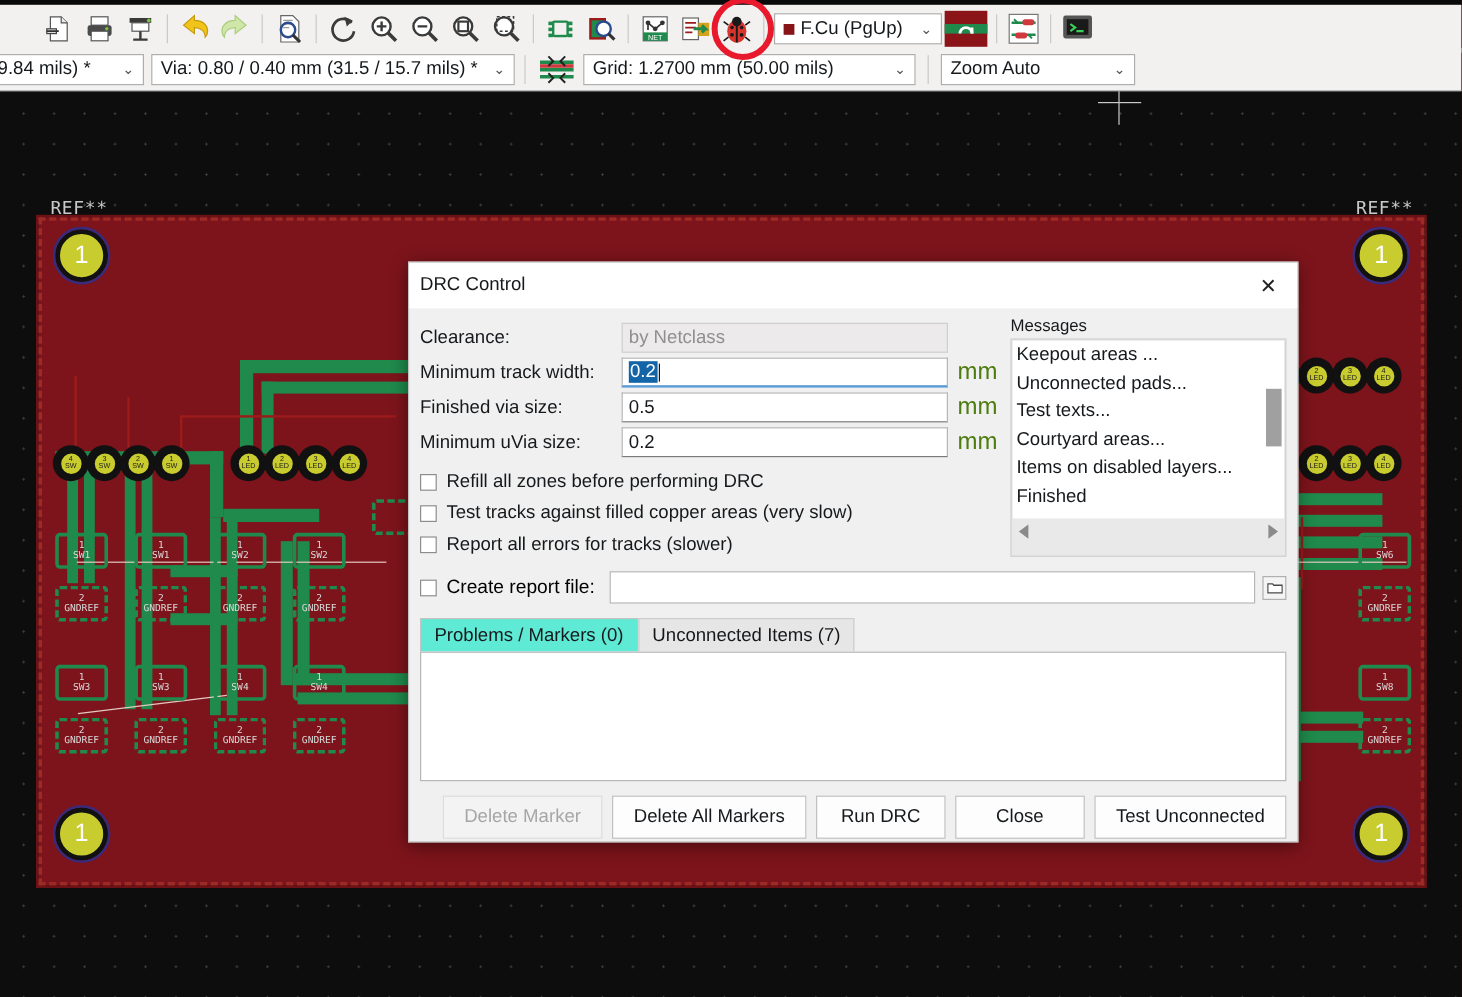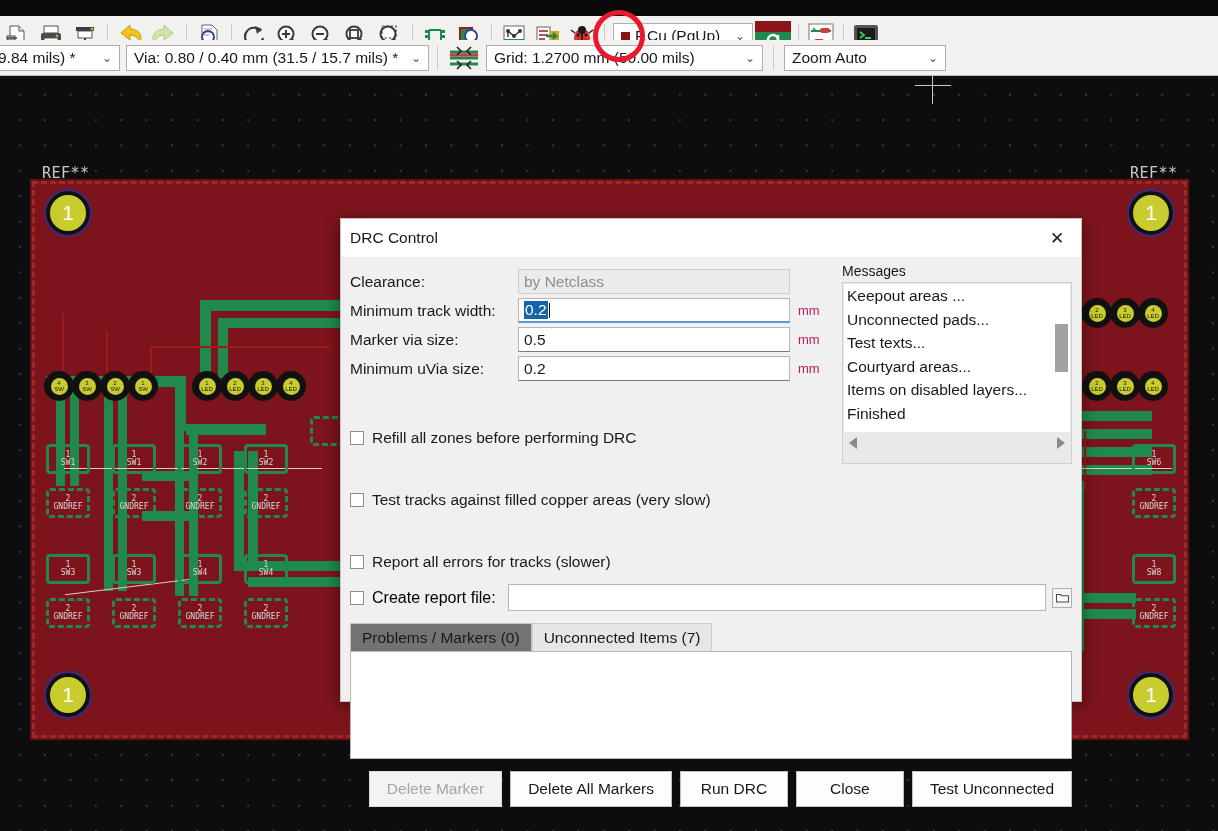--- a/index.html
+++ b/index.html
@@ -11,21 +11,21 @@
     background: #0a0a0a;
   }
   #app { position: relative; width: 1218px; height: 831px; }
 
   
   .toolbar {
     position: absolute; left: 0; width: 1218px;
     background: #f2f1f0;
     display: flex; align-items: center;
   }
-  #toolbar-top { top: 16px; height: 40px; }
+  #toolbar-top { top: 4px; height: 40px; padding-left: 32px; }
   #toolbar-second { top: 40px; height: 36px; border-bottom: 1px solid #b9b9b9; }
 
   .tb-btn {
     width: 34px; height: 34px;
     display: flex; align-items: center; justify-content: center;
     flex: 0 0 auto;
   }
   .tb-sep {
     width: 1px; height: 24px; background: #c9c9c9;
     margin: 0 5px; flex: 0 0 auto;
@@ -153,21 +153,21 @@
     font-size: 15.5px; color: #16191c;
     display: flex; align-items: center; padding: 0 5px;
   }
   .frow .inp.disabled { background: #eceaea; color: #8f8f8f; border-color: #cfcfcf; }
   .frow .inp.focused { border-bottom: 2px solid #5a9ad6; }
   .frow .inp .sel { background: #1464a8; color: #fff; padding: 0 1px; }
   .frow .inp .caret {
     display: inline-block; width: 1px; height: 15px;
     background: #16191c; margin-left: 1px;
   }
-  .frow .unit { width: 40px; padding-left: 8px; font-size: 13px; color: #be185d; }
+  .frow .unit { width: 40px; padding-left: 8px; font-size: 20px; color: #4d7c0f; }
 
   .msg-col { flex: 1 1 auto; padding-top: 6px; }
   .msg-title { font-size: 14px; color: #16191c; margin-bottom: 3px; }
   .msg-wrap {
     background: #e9e9e9; border: 1px solid #cfcfcf;
     height: 182px; position: relative; display: flex; flex-direction: column;
   }
   .msg-list {
     background: #fff; margin: 1px 1px 0 1px; height: 148px;
     overflow: hidden; position: relative;
@@ -182,21 +182,21 @@
   }
   .msg-hbar {
     height: 22px; display: flex; align-items: center;
     justify-content: space-between; padding: 0 6px;
   }
   .arrow-l, .arrow-r { width: 0; height: 0; border-top: 6px solid transparent; border-bottom: 6px solid transparent; }
   .arrow-l { border-right: 8px solid #8a8a8a; }
   .arrow-r { border-left: 8px solid #8a8a8a; }
 
   .checks { padding-top: 6px; }
-  .crow { display: flex; align-items: center; height: 26px; margin-top: 36px; }
+  .crow { display: flex; align-items: center; height: 26px; }
   .cbox {
     width: 14px; height: 14px; background: #fff;
     border: 1px solid #8d8d8d; margin-right: 8px; flex: 0 0 auto;
   }
   .crow .ctext { font-size: 15.5px; color: #16191c; }
 
   .reportrow { display: flex; align-items: center; margin-top: 9px; }
   .reportrow .field {
     flex: 1 1 auto; height: 27px; background: #fff;
     border: 1px solid #b6b6b6; margin-left: 12px;
@@ -208,21 +208,21 @@
   }
 
   .tabs { display: flex; align-items: flex-end; margin-top: 12px; height: 28px; }
   .tab {
     height: 28px; padding: 0 11px;
     display: flex; align-items: center;
     font-size: 15.5px; color: #16191c;
     border: 1px solid #cdcdcd; border-bottom: none;
     background: #e6e6e6;
   }
-  .tab.active { background: #737373; border-color: #c4c4c4; }
+  .tab.active { background: #5eead4; border-color: #c4c4c4; }
 
   .listbox {
     background: #fff; border: 1px solid #b6b6b6;
     height: 108px; margin-top: 0;
   }
 
   .btnrow {
     display: flex; gap: 8px; margin-top: 12px; margin-bottom: 10px;
     justify-content: flex-end;
   }
@@ -710,21 +710,21 @@
           </div>
           <div class="frow">
             <div class="lbl">Minimum track width:</div>
             <div class="inp focused">
               <span class="sel">0.2</span>
                 <span class="caret"></span>
             </div>
             <div class="unit">mm</div>
           </div>
           <div class="frow">
-            <div class="lbl">Marker via size:</div>
+            <div class="lbl">Finished via size:</div>
             <div class="inp">0.5</div>
             <div class="unit">mm</div>
           </div>
           <div class="frow">
             <div class="lbl">Minimum uVia size:</div>
             <div class="inp">0.2</div>
             <div class="unit">mm</div>
           </div>
 
           <div class="checks">

